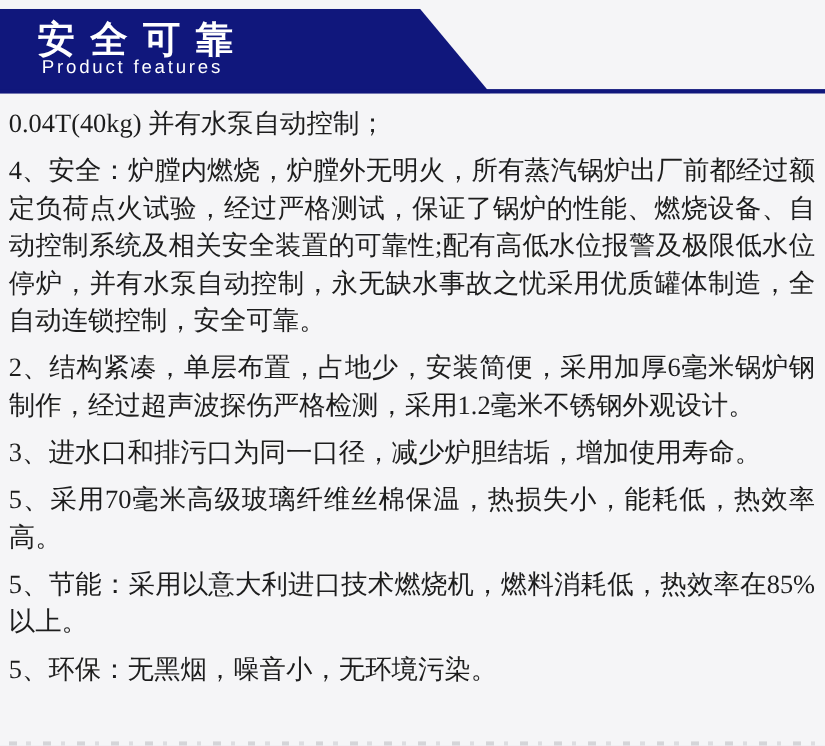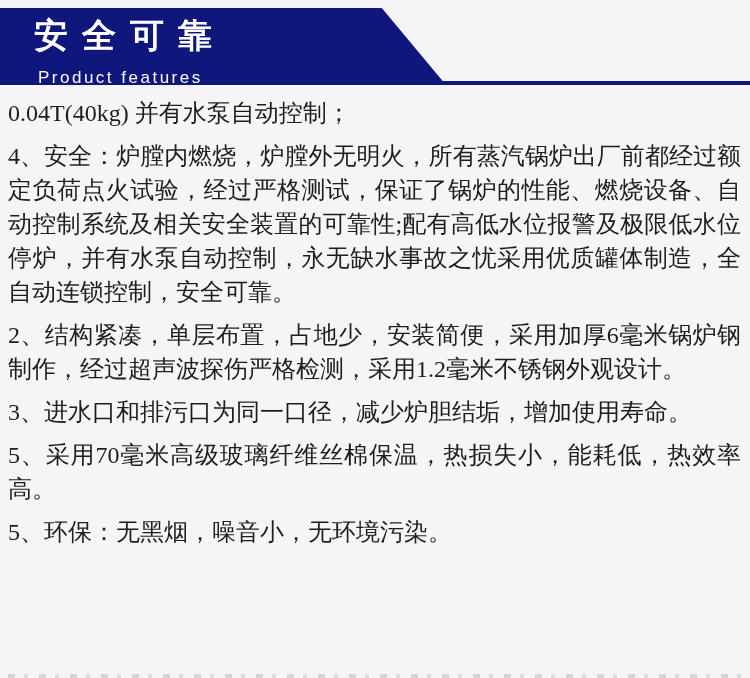--- a/index.html
+++ b/index.html
@@ -32,21 +32,21 @@
     top: 13px; left: 34px;
     color: #ffffff;
     font-family: "Liberation Serif", "DejaVu Serif", serif;
     font-weight: bold;
     font-size: 34px;
     letter-spacing: 14px;
     white-space: nowrap;
   }
   .title-en {
     position: absolute;
-    top: 68px; left: 38px;
+    top: 51px; left: 38px;
     color: #ffffff;
     font-family: "Liberation Sans", "DejaVu Sans", sans-serif;
     font-size: 17px;
     letter-spacing: 2.5px;
     white-space: nowrap;
   }
 
   
   .content {
     padding: 11px 9px 0 8px;
@@ -85,18 +85,19 @@
     <div class="title-cn">安全可靠</div>
     <div class="title-en">Product features</div>
   </div>
 
   <div class="content">
     <p>0.04T(40kg) 并有水泵自动控制；</p>
     <p>4、安全：炉膛内燃烧，炉膛外无明火，所有蒸汽锅炉出厂前都经过额定负荷点火试验，经过严格测试，保证了锅炉的性能、燃烧设备、自动控制系统及相关安全装置的可靠性;配有高低水位报警及极限低水位停炉，并有水泵自动控制，永无缺水事故之忧采用优质罐体制造，全自动连锁控制，安全可靠。</p>
     <p>2、结构紧凑，单层布置，占地少，安装简便，采用加厚6毫米锅炉钢制作，经过超声波探伤严格检测，采用1.2毫米不锈钢外观设计。</p>
     <p>3、进水口和排污口为同一口径，减少炉胆结垢，增加使用寿命。</p>
     <p>5、采用70毫米高级玻璃纤维丝棉保温，热损失小，能耗低，热效率高。</p>
+    <p>5、节能：采用以意大利进口技术燃烧机，燃料消耗低，热效率在85%以上。</p>
     <p>5、环保：无黑烟，噪音小，无环境污染。</p>
   </div>
 
   <div class="clipped-remnant"></div>
 
 </div>
 
 </body></html>

